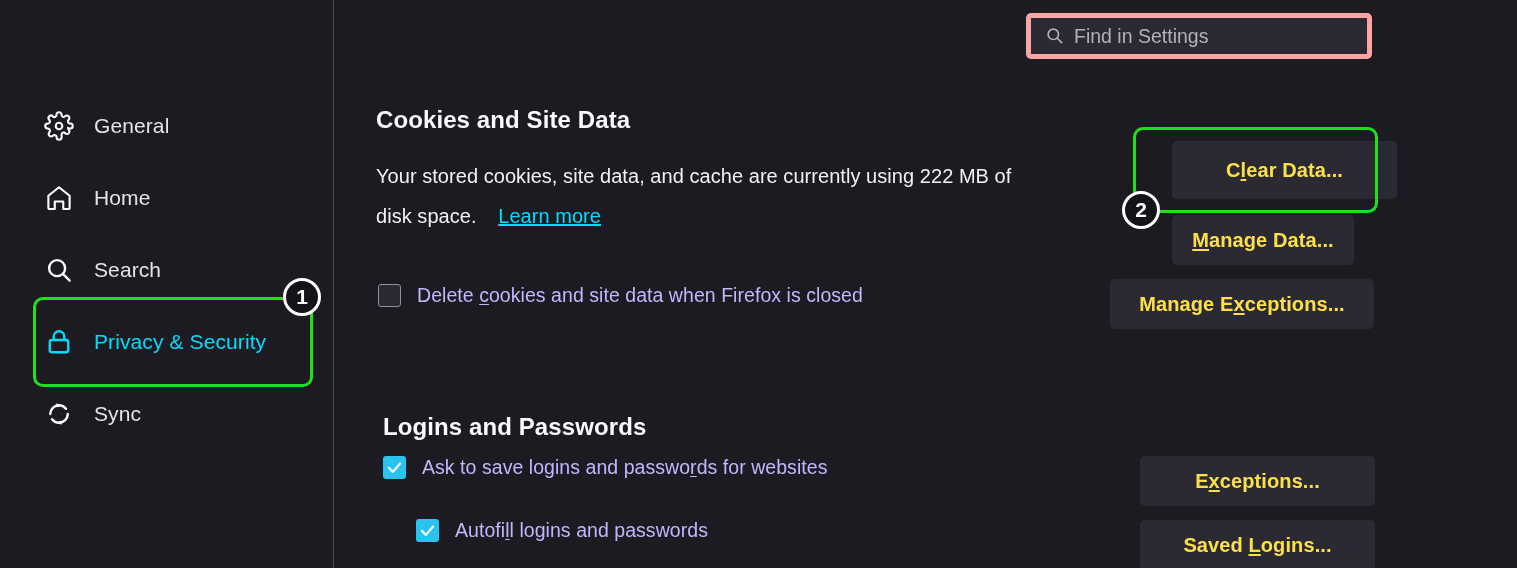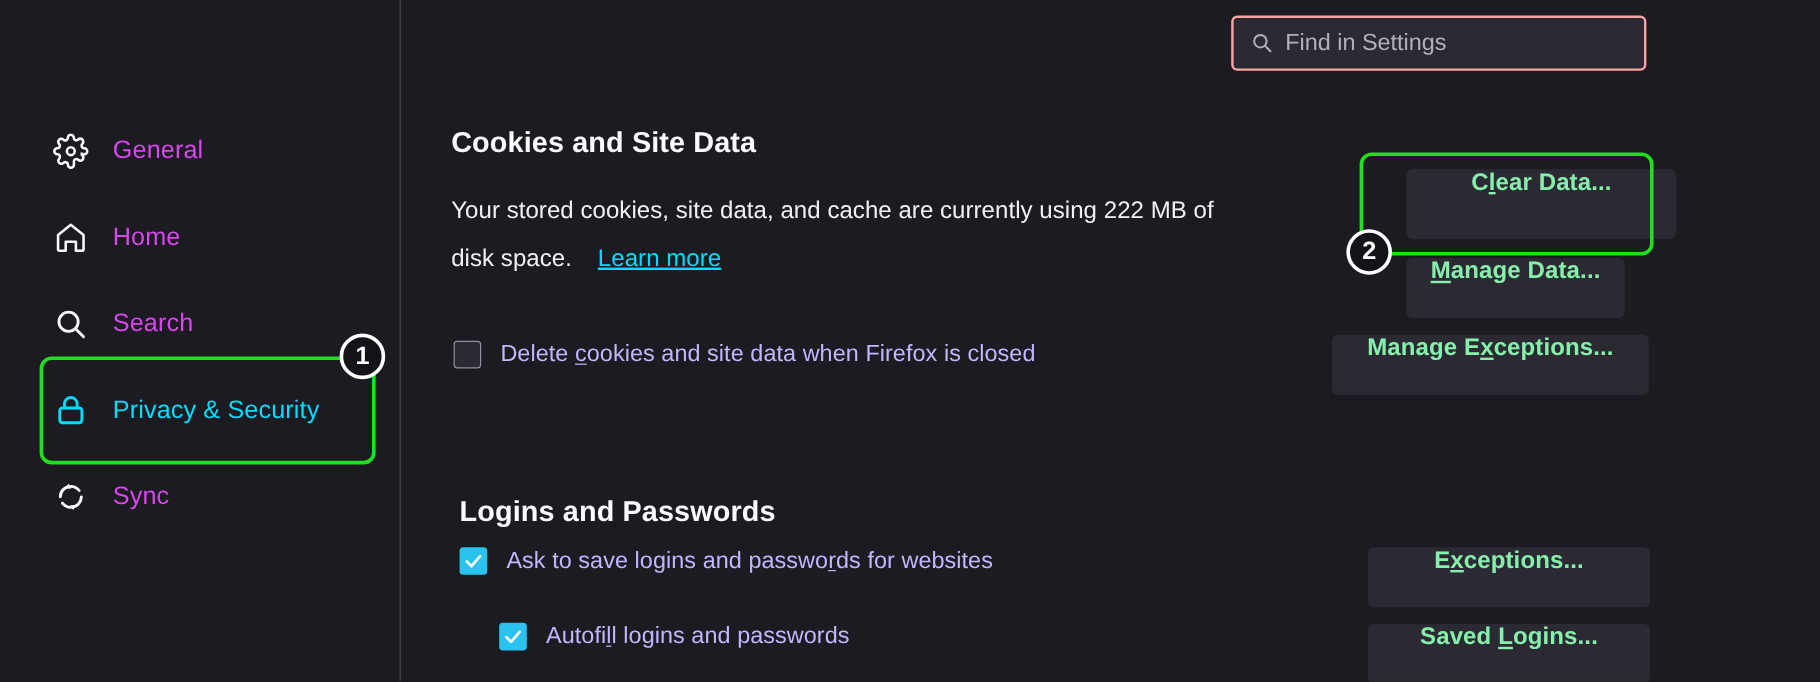--- a/index.html
+++ b/index.html
@@ -34,21 +34,21 @@
   }
 
   .nav-item {
     position: absolute;
     left: 0;
     width: 334px;
     height: 48px;
     display: flex;
     align-items: center;
     padding-left: 44px;
-    color: #d946ef;
+    color: #e5e5e5;
     font-size: 21px;
     letter-spacing: .1px;
   }
   .nav-item .nav-icon {
     width: 30px; height: 30px;
     margin-right: 20px;
     flex: 0 0 auto;
     display: flex; align-items: center; justify-content: center;
   }
   .nav-item .nav-icon svg { display: block; }
@@ -60,21 +60,21 @@
     left: 334px; top: 0;
     width: 1183px; height: 568px;
   }
 
   
   #search-box {
     position: absolute;
     left: 692px; top: 13px;
     width: 346px; height: 46px;
     background: #2b2a33;
-    border: 2px solid #fca5a5;
+    border: 5px solid #fca5a5;
     border-radius: 5px;
     display: flex;
     align-items: center;
     padding-left: 14px;
   }
   #search-box .s-icon { width: 20px; height: 20px; flex: 0 0 auto; margin-right: 9px; }
   #search-placeholder {
     color: #b3b0bb;
     font-size: 19.5px;
   }
@@ -126,26 +126,27 @@
   .cb.checked svg { position: absolute; left: 2px; top: 2px; }
 
   u.ak { text-decoration: underline; text-underline-offset: 2px; }
 
   
   .btn {
     position: absolute;
     background: #2b2a33;
     border: none;
     border-radius: 5px;
-    color: #86efac;
+    color: #fde047;
     font-family: "Liberation Sans", sans-serif;
     font-size: 20px;
     font-weight: bold;
     letter-spacing: .1px;
     display: flex;
+    align-items: center;
     justify-content: center;
     cursor: default;
   }
 
   
   .hl-box {
     position: absolute;
     border: 3.5px solid #1ee01e;
     border-radius: 10px;
     pointer-events: none;

